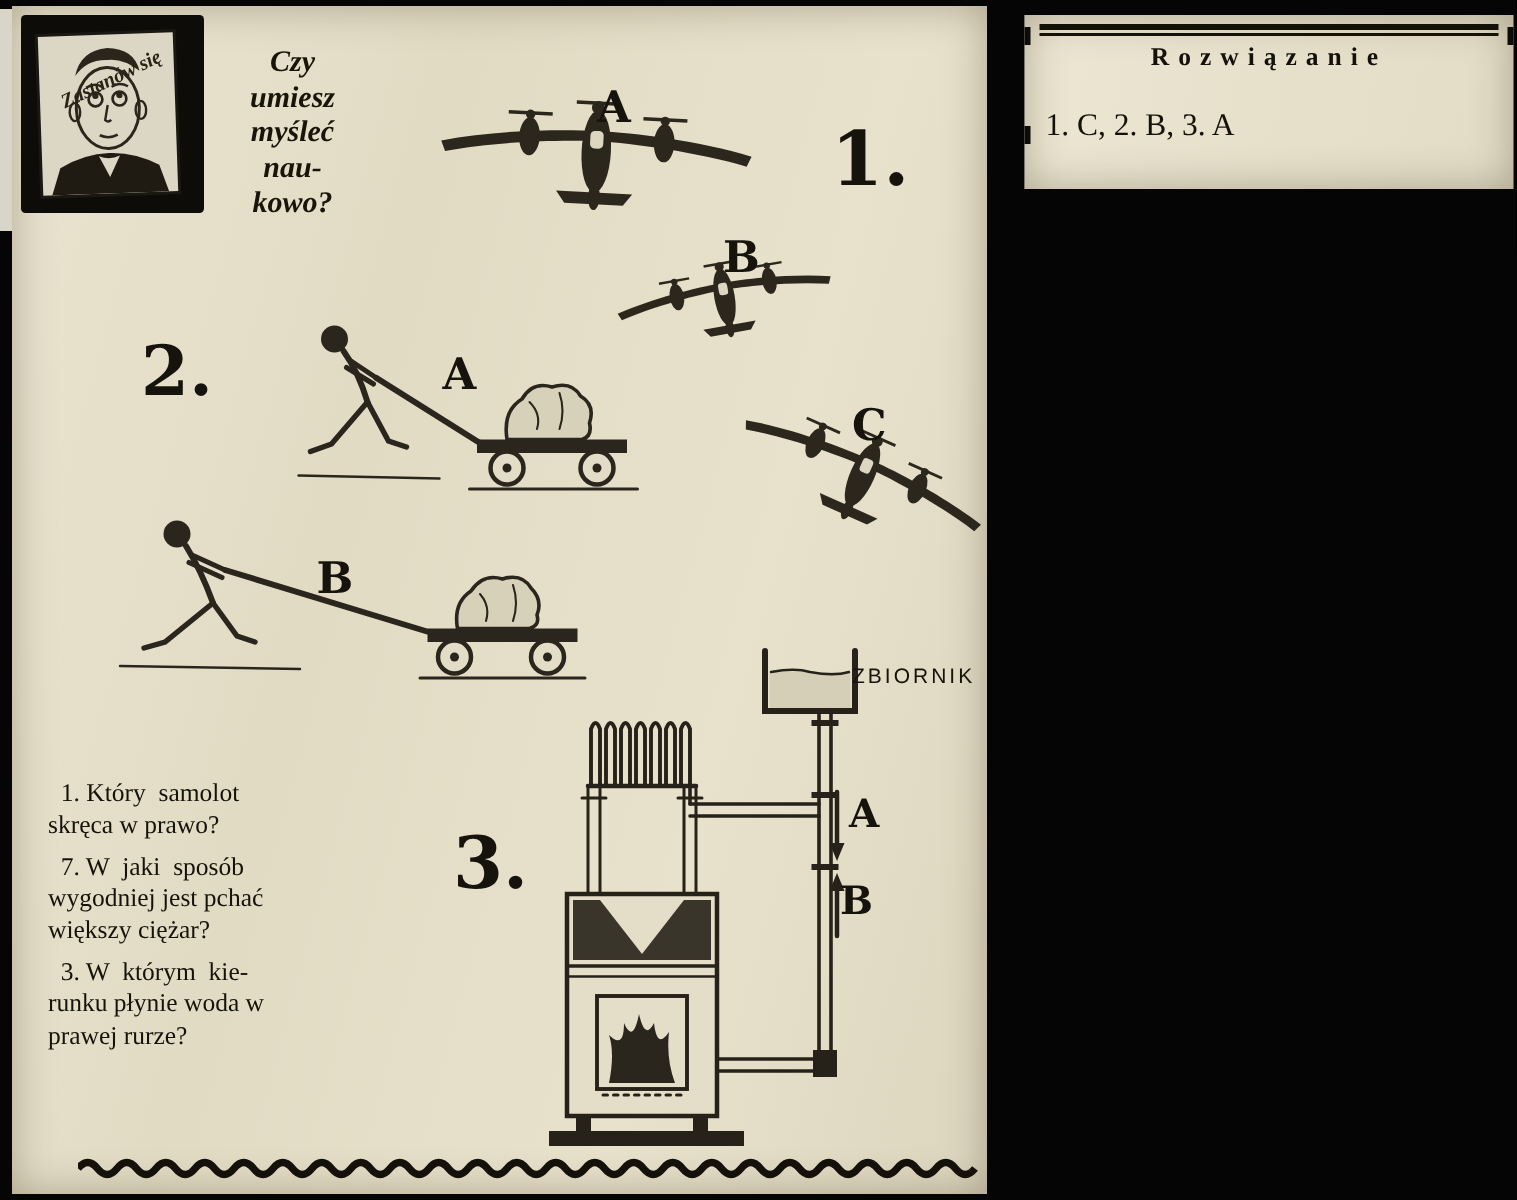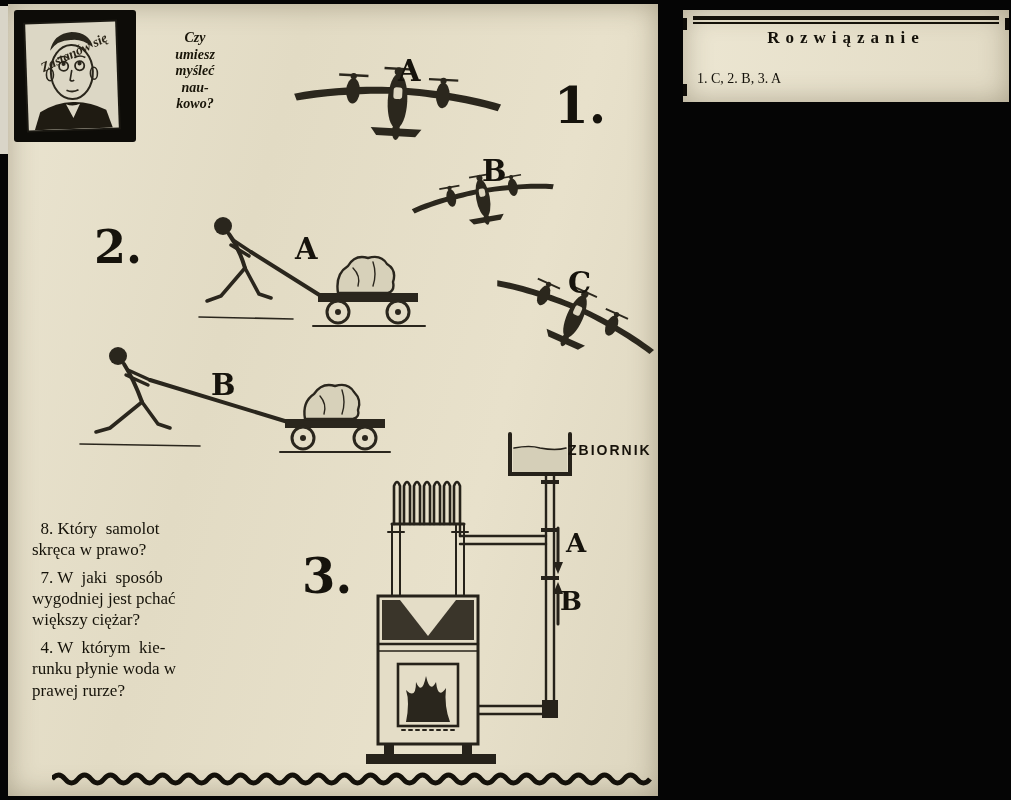--- a/index.html
+++ b/index.html
@@ -16,36 +16,36 @@
   .preline{white-space:pre-line;}
 
   
   .left-clip{left:8px;top:4px;width:650px;height:792px;}
   .logo-box{left:6px;top:6px;width:122px;height:132px;background:#0d0c08;border-radius:3px;}
   .logo-panel{position:absolute;left:13px;top:13px;width:90px;height:106px;background:#dcd7c5;
               transform:rotate(-2deg);box-shadow:0 0 0 2px #1a1812;}
   .logo-caption{position:absolute;left:-6px;top:22px;width:108px;text-align:center;
                 transform:rotate(-24deg);font-style:italic;font-size:13.5px;font-weight:bold;color:#2a2417;}
   .tagline{left:130px;top:26px;width:114px;text-align:center;font-style:italic;font-weight:bold;
-           font-size:14px;line-height:1.18;color:#181408;}
+           font-size:20px;line-height:1.18;color:#181408;}
   .bignum{font-family:"DejaVu Serif", serif;font-weight:bold;color:#16130c;}
   .letter{font-family:"DejaVu Serif", serif;font-weight:bold;font-size:29px;color:#16130c;}
   .plane{position:absolute;overflow:visible;}
   .questions{left:24px;top:514px;width:278px;font-size:17px;line-height:1.24;color:#151209;}
   .questions p{margin:0 0 7px 0;}
-  .tanklabel{font-family:"Liberation Sans", sans-serif;font-weight:bold;font-size:14px;
+  .tanklabel{font-family:"Liberation Sans", sans-serif;font-weight:normal;font-size:14px;
              letter-spacing:2px;color:#17130b;}
 
   
-  .right-clip{left:683px;top:10px;width:326px;height:92px;background:linear-gradient(100deg,#ece6d2,#e2dbc5);}
+  .right-clip{left:683px;top:10px;width:326px;height:116px;background:linear-gradient(100deg,#ece6d2,#e2dbc5);}
   .rule{position:absolute;background:#141109;}
   .sol-title{left:0;top:18px;width:100%;text-align:center;font-weight:bold;font-size:17px;
              letter-spacing:6px;color:#14110a;}
   .sol-sub{left:12px;top:40px;font-weight:bold;font-size:15.5px;color:#14110a;}
-  .sol-ans{left:14px;top:61px;font-size:14px;color:#14110a;}
+  .sol-ans{left:14px;top:61px;font-size:21px;color:#14110a;}
   .tick{position:absolute;background:#0d0b07;}
   .edge-artifact{position:absolute;left:0;top:6px;width:8px;height:148px;background:#d9d5c8;}
 </style>
 </head>
 <body>
 
 <svg width="0" height="0" style="position:absolute" aria-hidden="true">
   <defs>
     <g id="plane-shape">
       <path d="M-106 -2 C -70 -11, -25 -14, 0 -14 C 25 -14, 70 -11, 106 -2 L 103 5 C 70 -3, 25 -7, 0 -7 C -25 -7, -70 -3, -103 5 Z" fill="#2b271d"></path>
@@ -214,26 +214,26 @@
         <path d="M193 138 L203 138 L198 150 Z" fill="#26221a" stroke="none"></path>
         <line x1="198" y1="200" x2="198" y2="168" stroke-width="3"></line>
         <path d="M193 170 L203 170 L198 158 Z" fill="#26221a" stroke="none"></path>
       </g>
     </svg>
     <div class="abs tanklabel" style="left:560px;top:438px;">ZBIORNIK</div>
     <div class="abs letter" style="left:558px;top:524px;font-size:26px;">A</div>
     <div class="abs letter" style="left:552px;top:582px;font-size:26px;">B</div>
 
     <div class="abs questions">
-      <p class="pre">  8. Który  samolot
+      <p class="pre">  1. Który  samolot
 skręca w prawo?</p>
       <p class="pre">  7. W  jaki  sposób
 wygodniej jest pchać
 większy ciężar?</p>
-      <p class="pre">  4. W  którym  kie-
+      <p class="pre">  3. W  którym  kie-
 runku płynie woda w
 prawej rurze?</p>
     </div>
 
     <svg class="abs" style="left:44px;top:766px;" width="600" height="18" viewBox="0 0 600 18">
       <path d="M0 9Q6.5 1 13 9T26 9T39 9T52 9T65 9T78 9T91 9T104 9T117 9T130 9T143 9T156 9T169 9T182 9T195 9T208 9T221 9T234 9T247 9T260 9T273 9T286 9T299 9T312 9T325 9T338 9T351 9T364 9T377 9T390 9T403 9T416 9T429 9T442 9T455 9T468 9T481 9T494 9T507 9T520 9T533 9T546 9T559 9T572 9T585 9T598 9" fill="none" stroke="#14110a" stroke-width="5"></path>
     </svg>
   </div>
 
   <div class="paper right-clip abs">

